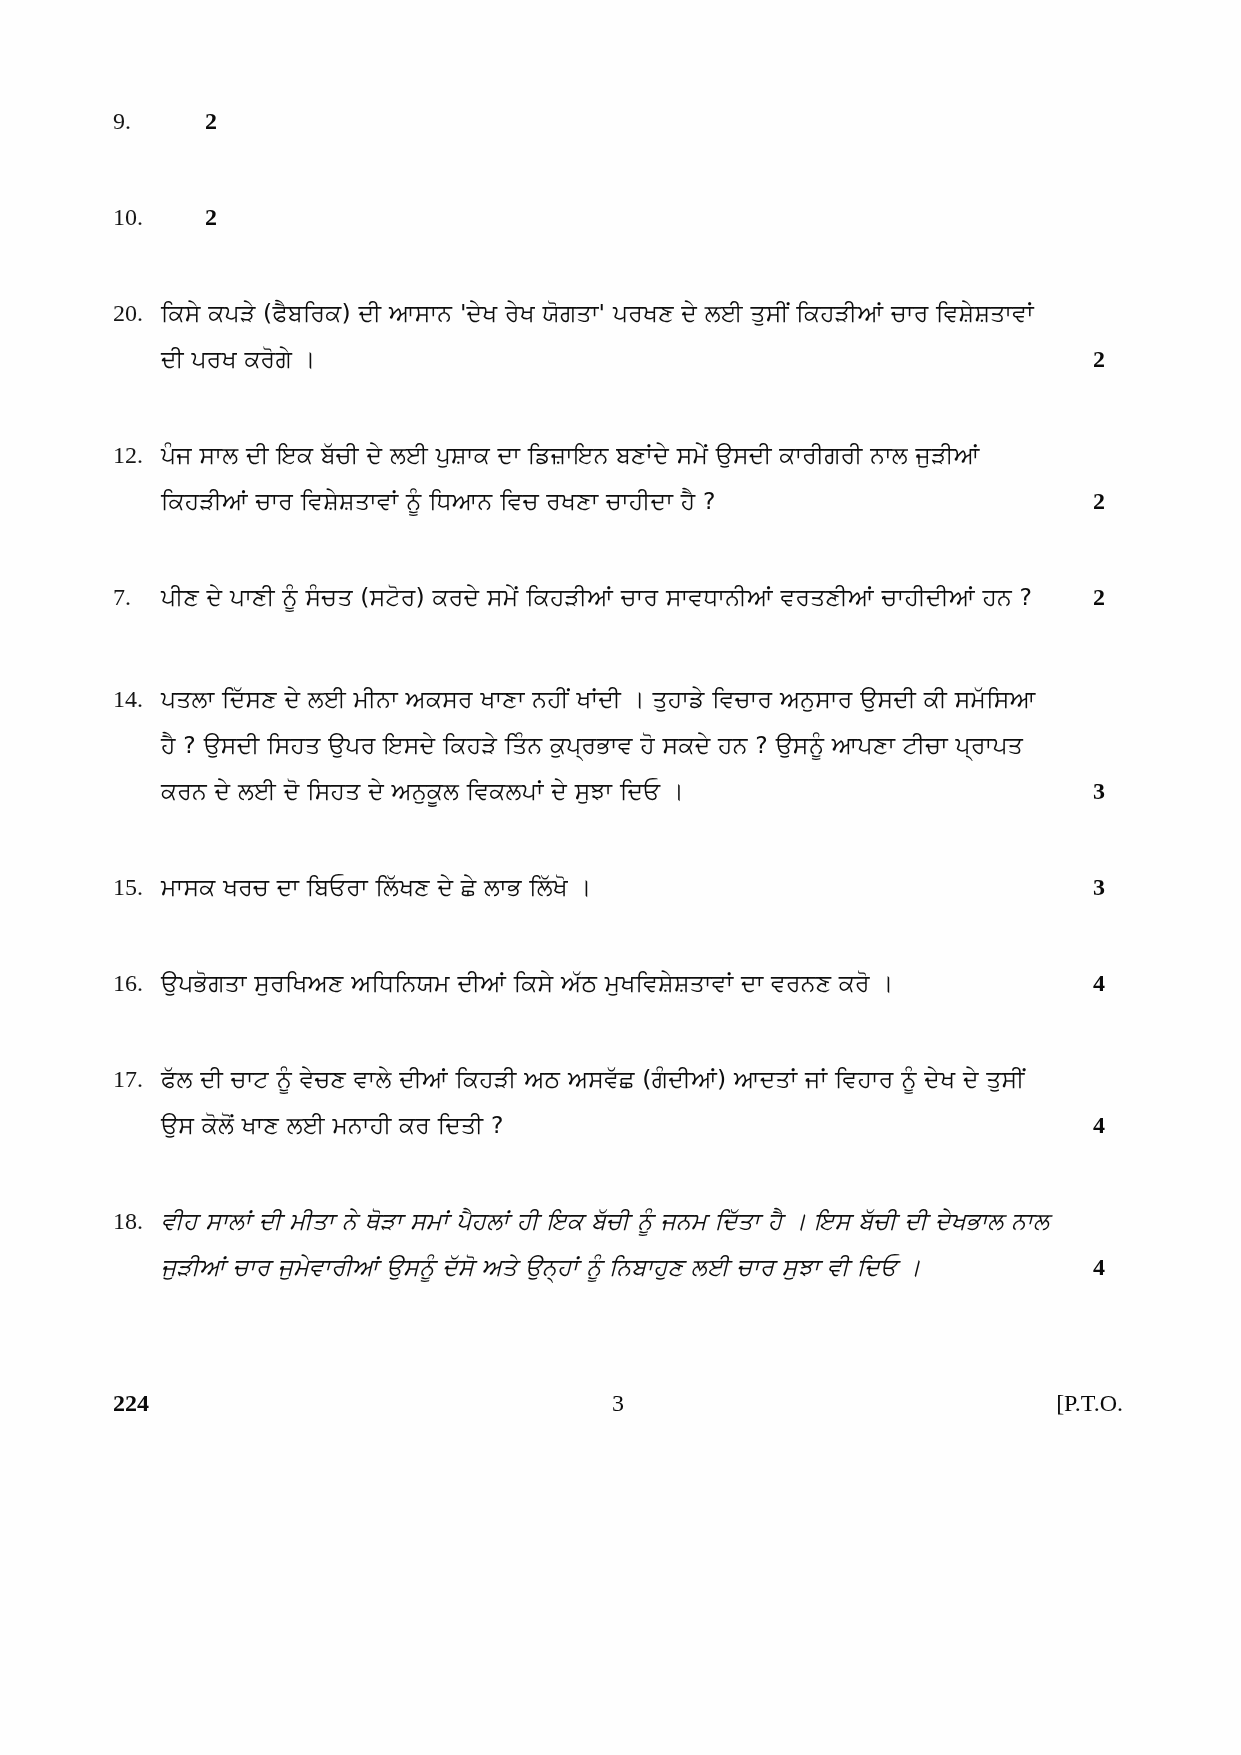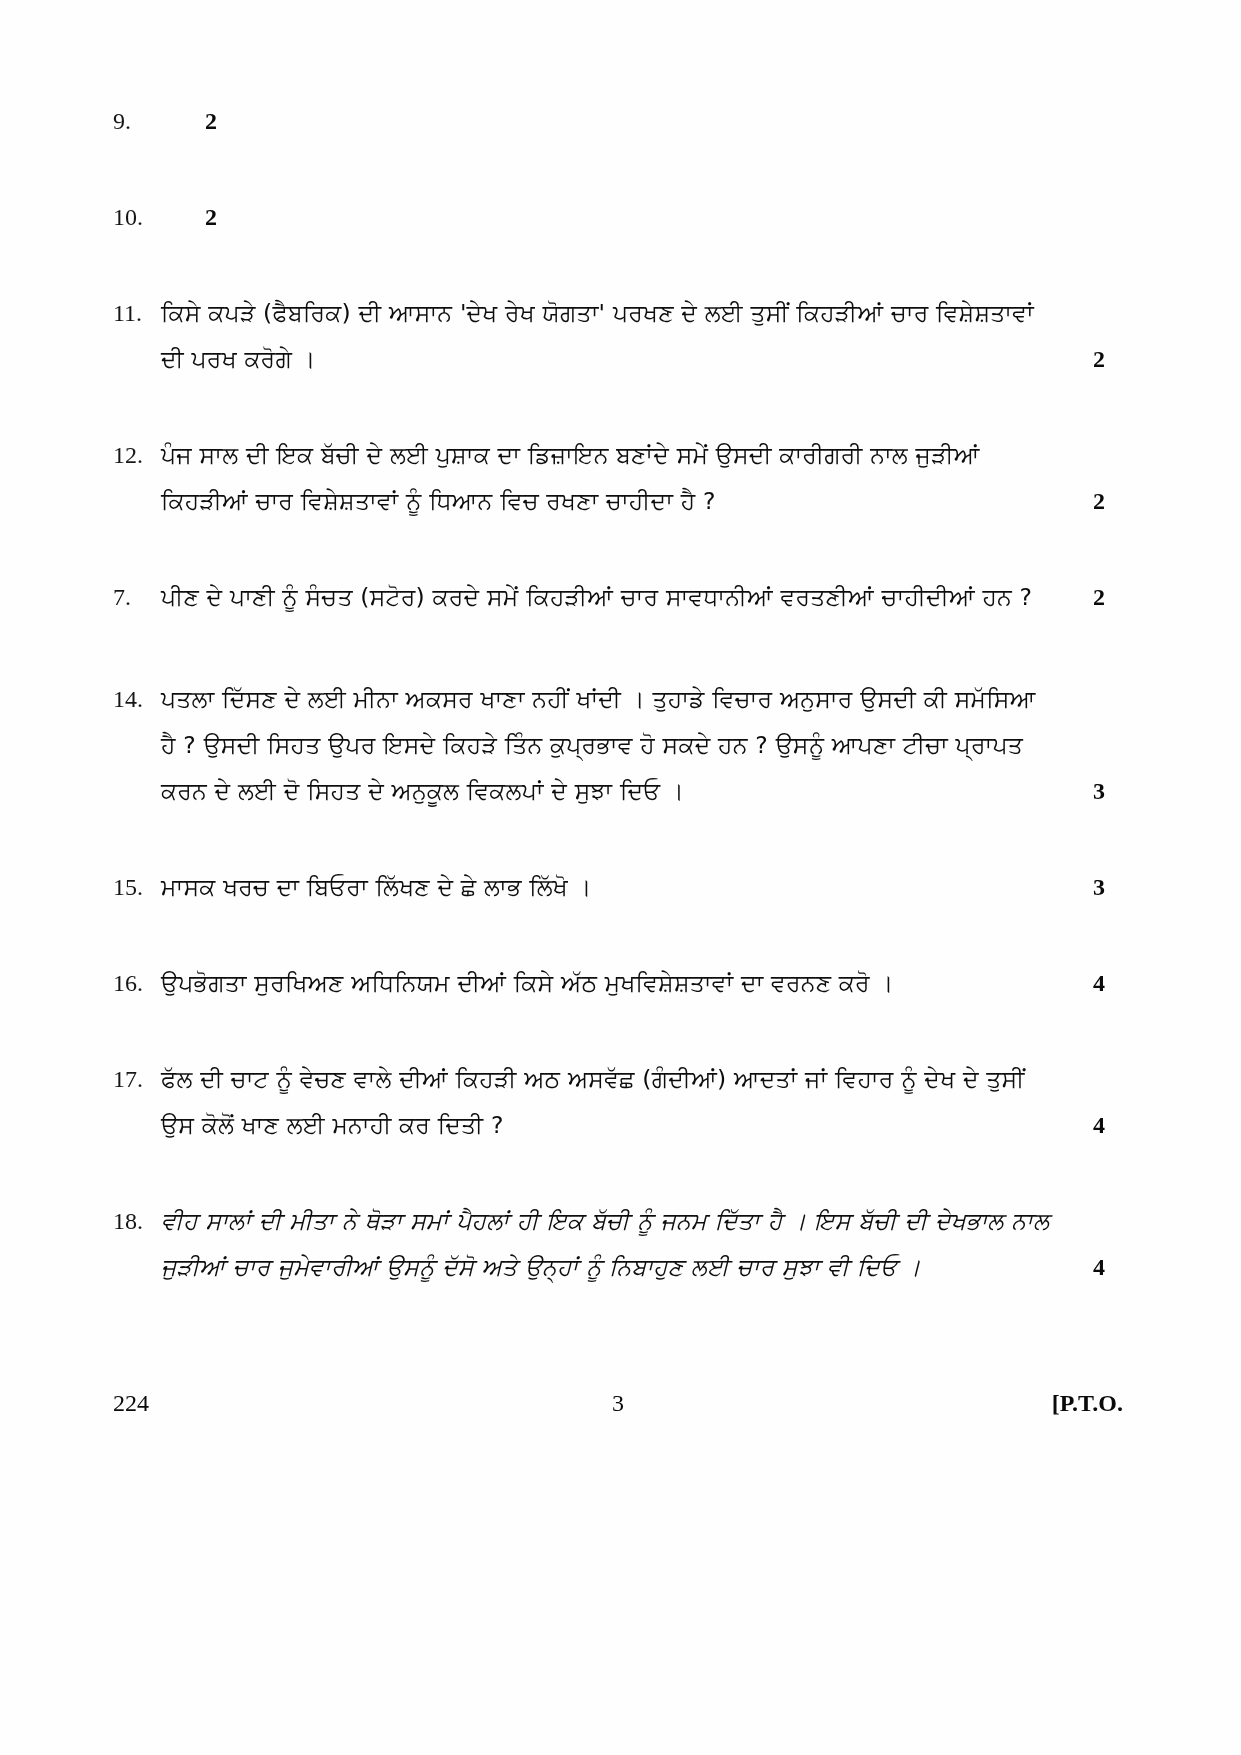--- a/index.html
+++ b/index.html
@@ -53,42 +53,42 @@
   }
   .footer {
     margin-top: 100px;
     padding: 0 118px 0 113px;
     display: flex;
     align-items: baseline;
     font-family: "Liberation Serif", serif;
     font-size: 24px;
     color: #0a0a0a;
   }
-  .footer .code   { flex: 1; text-align: left;  font-weight: normal; }
+  .footer .code   { flex: 1; text-align: left;  font-weight: bold; }
   .footer .pageno { flex: 1; text-align: center; }
-  .footer .pto    { flex: 1; text-align: right; font-weight: bold; }
+  .footer .pto    { flex: 1; text-align: right; font-weight: normal; }
 </style>
 </head>
 <body>
 
 <div class="page">
   <div class="content">
 
     <div class="question">
       <div class="qnum">9.</div>
       <div class="qmarks">2</div>
     </div>
 
     <div class="question">
       <div class="qnum">10.</div>
       <div class="qmarks">2</div>
     </div>
 
     <div class="question">
-      <div class="qnum">11.</div>
+      <div class="qnum">20.</div>
       <div class="qtext">ਕਿਸੇ ਕਪੜੇ (ਫੈਬਰਿਕ) ਦੀ ਆਸਾਨ 'ਦੇਖ ਰੇਖ ਯੋਗਤਾ' ਪਰਖਣ ਦੇ ਲਈ ਤੁਸੀਂ ਕਿਹੜੀਆਂ ਚਾਰ ਵਿਸ਼ੇਸ਼ਤਾਵਾਂ ਦੀ ਪਰਖ ਕਰੋਗੇ ।</div>
       <div class="qmarks">2</div>
     </div>
 
     <div class="question">
       <div class="qnum">12.</div>
       <div class="qtext">ਪੰਜ ਸਾਲ ਦੀ ਇਕ ਬੱਚੀ ਦੇ ਲਈ ਪੁਸ਼ਾਕ ਦਾ ਡਿਜ਼ਾਇਨ ਬਣਾਂਦੇ ਸਮੇਂ ਉਸਦੀ ਕਾਰੀਗਰੀ ਨਾਲ ਜੁੜੀਆਂ ਕਿਹੜੀਆਂ ਚਾਰ ਵਿਸ਼ੇਸ਼ਤਾਵਾਂ ਨੂੰ ਧਿਆਨ ਵਿਚ ਰਖਣਾ ਚਾਹੀਦਾ ਹੈ ?</div>
       <div class="qmarks">2</div>
     </div>
 

